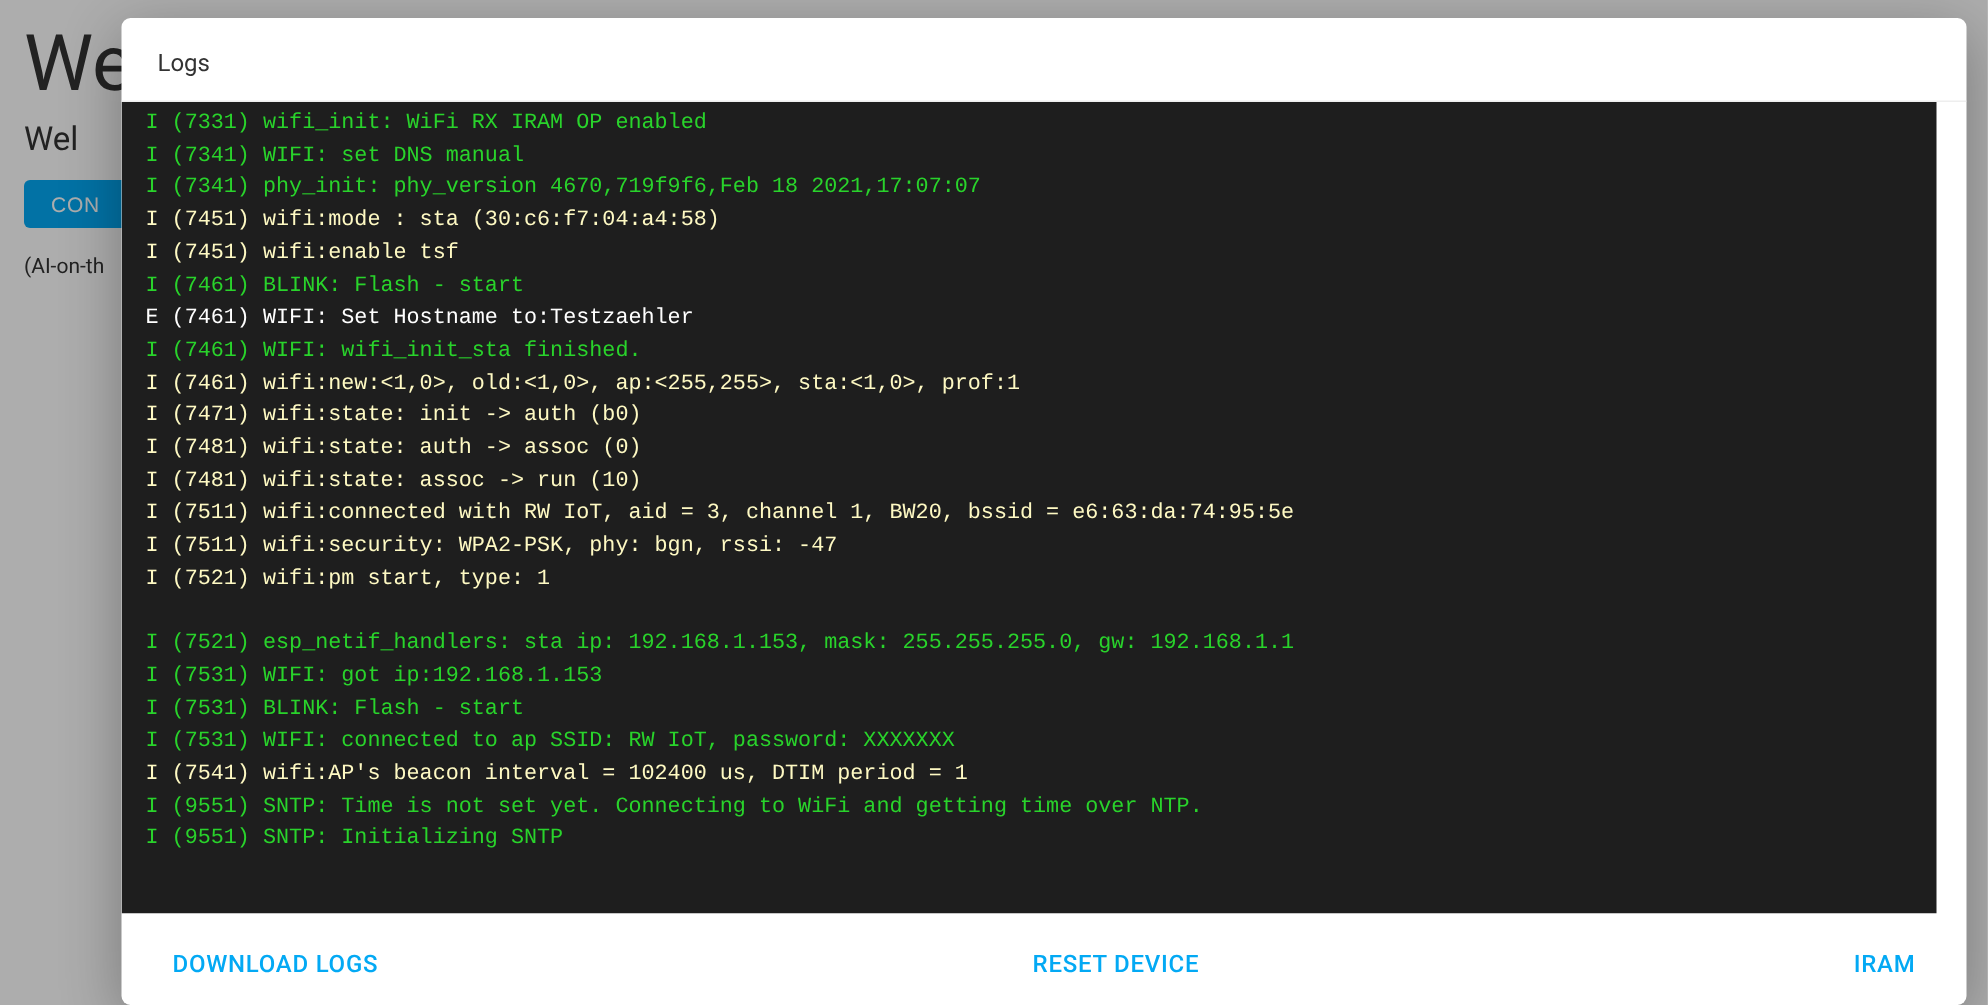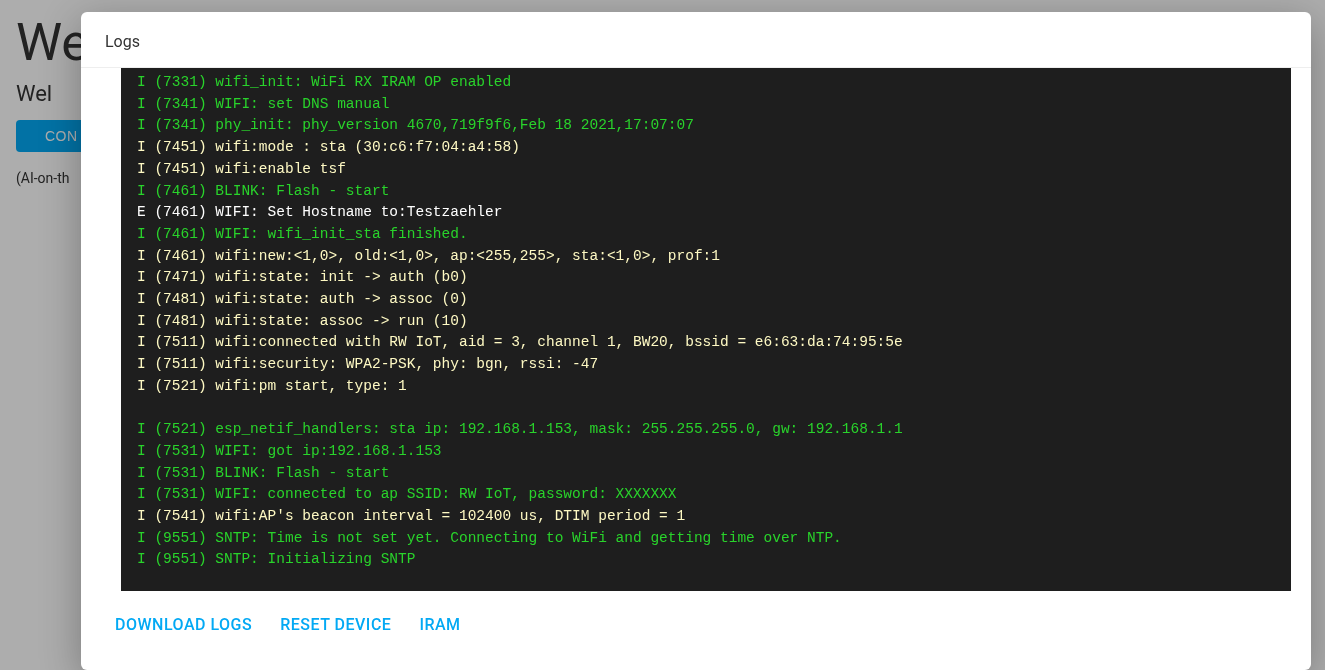--- a/index.html
+++ b/index.html
@@ -30,21 +30,21 @@
     margin: 0 0 14px 0;
     color: #333;
   }
   .page-bg .btn-primary {
     display: inline-block;
     background: #03a9f4;
     color: #fff;
     font-size: 14px;
     font-weight: 500;
     letter-spacing: 0.5px;
-    padding: 8px 29px;
+    padding: 8px 18px;
     border-radius: 4px;
     border: none;
   }
   .page-bg .subtext {
     margin-top: 18px;
     font-size: 14px;
     color: #333;
   }
   
   .overlay {
@@ -74,21 +74,20 @@
     font-size: 16px;
     font-weight: 400;
     color: #333;
     margin: 0;
   }
   .modal-body {
     flex: 1;
     padding: 0;
     overflow: hidden;
     position: relative;
-    margin-left: 40px;
   }
   .terminal-wrap {
     position: absolute;
     left: 0; right: 0; top: 0; bottom: 0;
     padding: 0 20px 0 0;
     overflow-y: scroll;
   }
   .terminal {
     background: #1e1e1e;
     color: #e6e6e6;
@@ -97,23 +96,23 @@
     line-height: 21.7px;
     padding: 4px 16px 8px 16px;
     min-height: 100%;
     white-space: pre;
   }
   .l-info  { color: #29d32b; }
   .l-error { color: #ffffff; }
   .l-none  { color: #fef9c3; }
   .modal-footer {
     display: flex;
-    justify-content: flex-start;
+    justify-content: space-between;
     gap: 8px;
-    padding: 18px 24px 30px 24px;
+    padding: 18px 24px 12px 24px;
   }
   .flat-btn {
     background: none;
     border: none;
     color: #03a9f4;
     font-size: 16px;
     font-weight: 500;
     letter-spacing: 0.5px;
     padding: 6px 10px;
     cursor: pointer;

